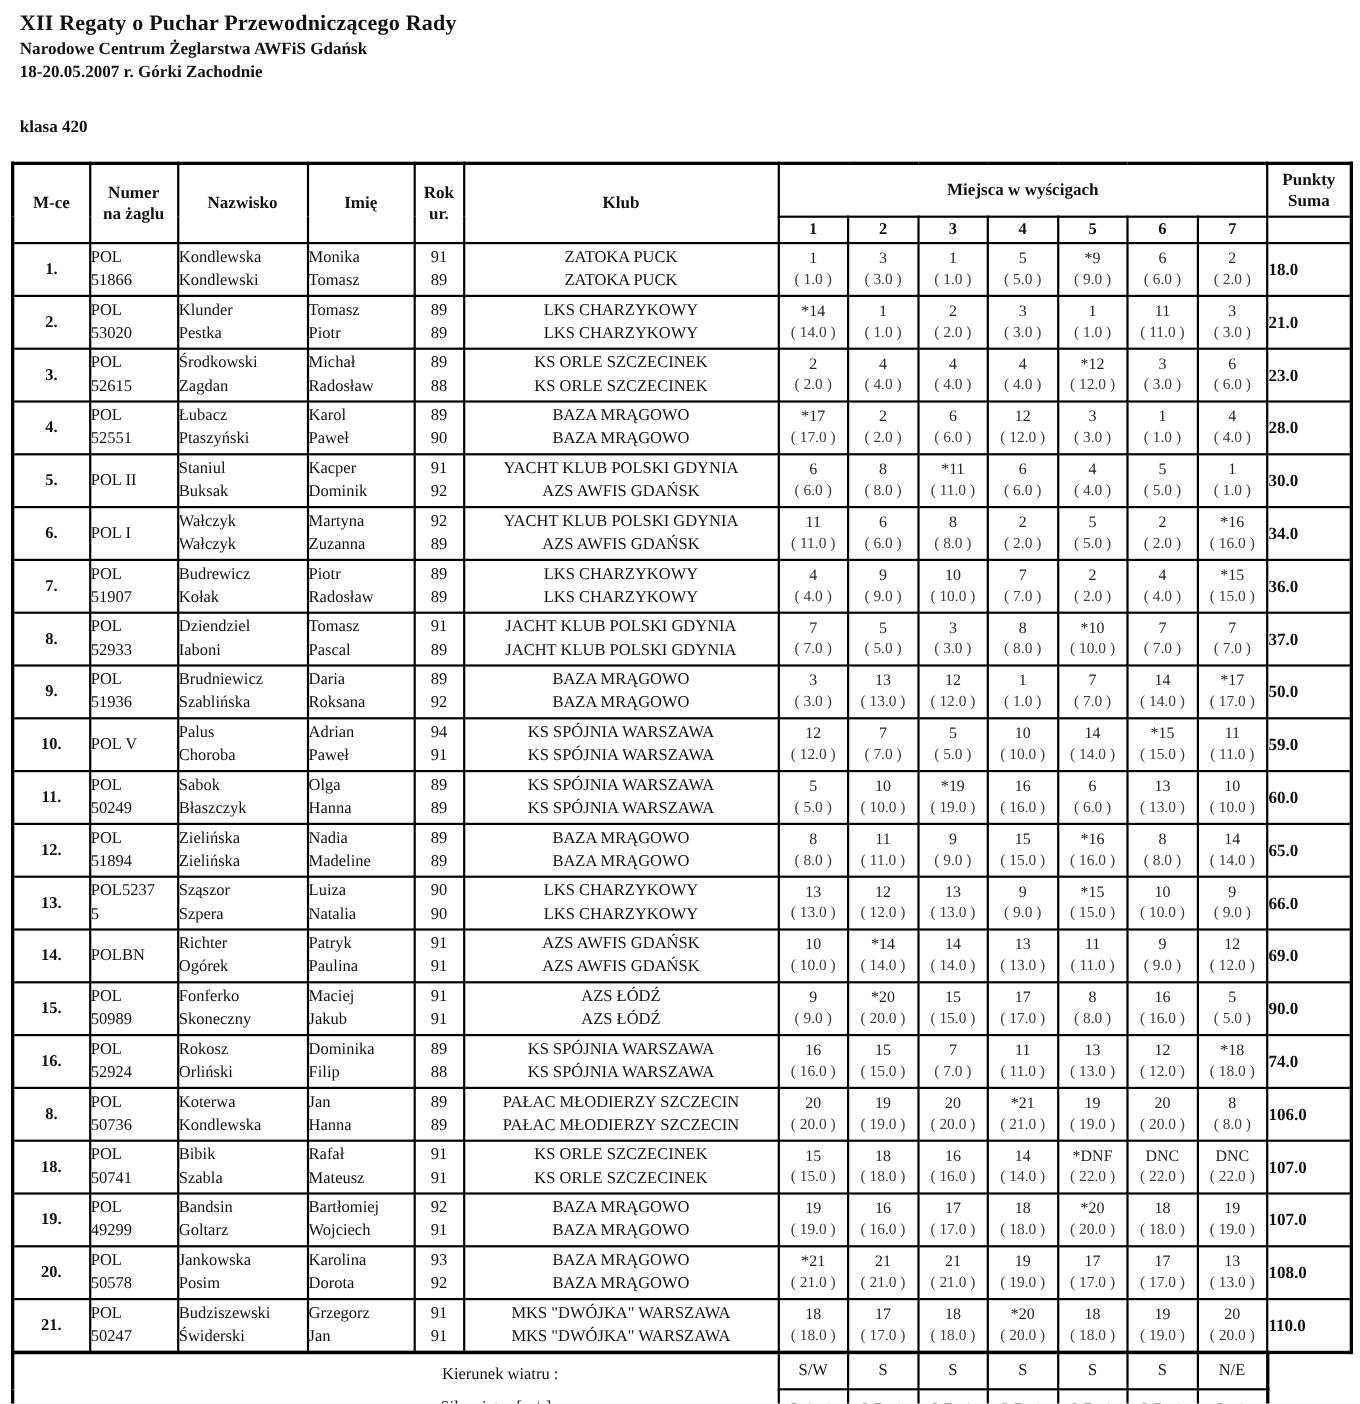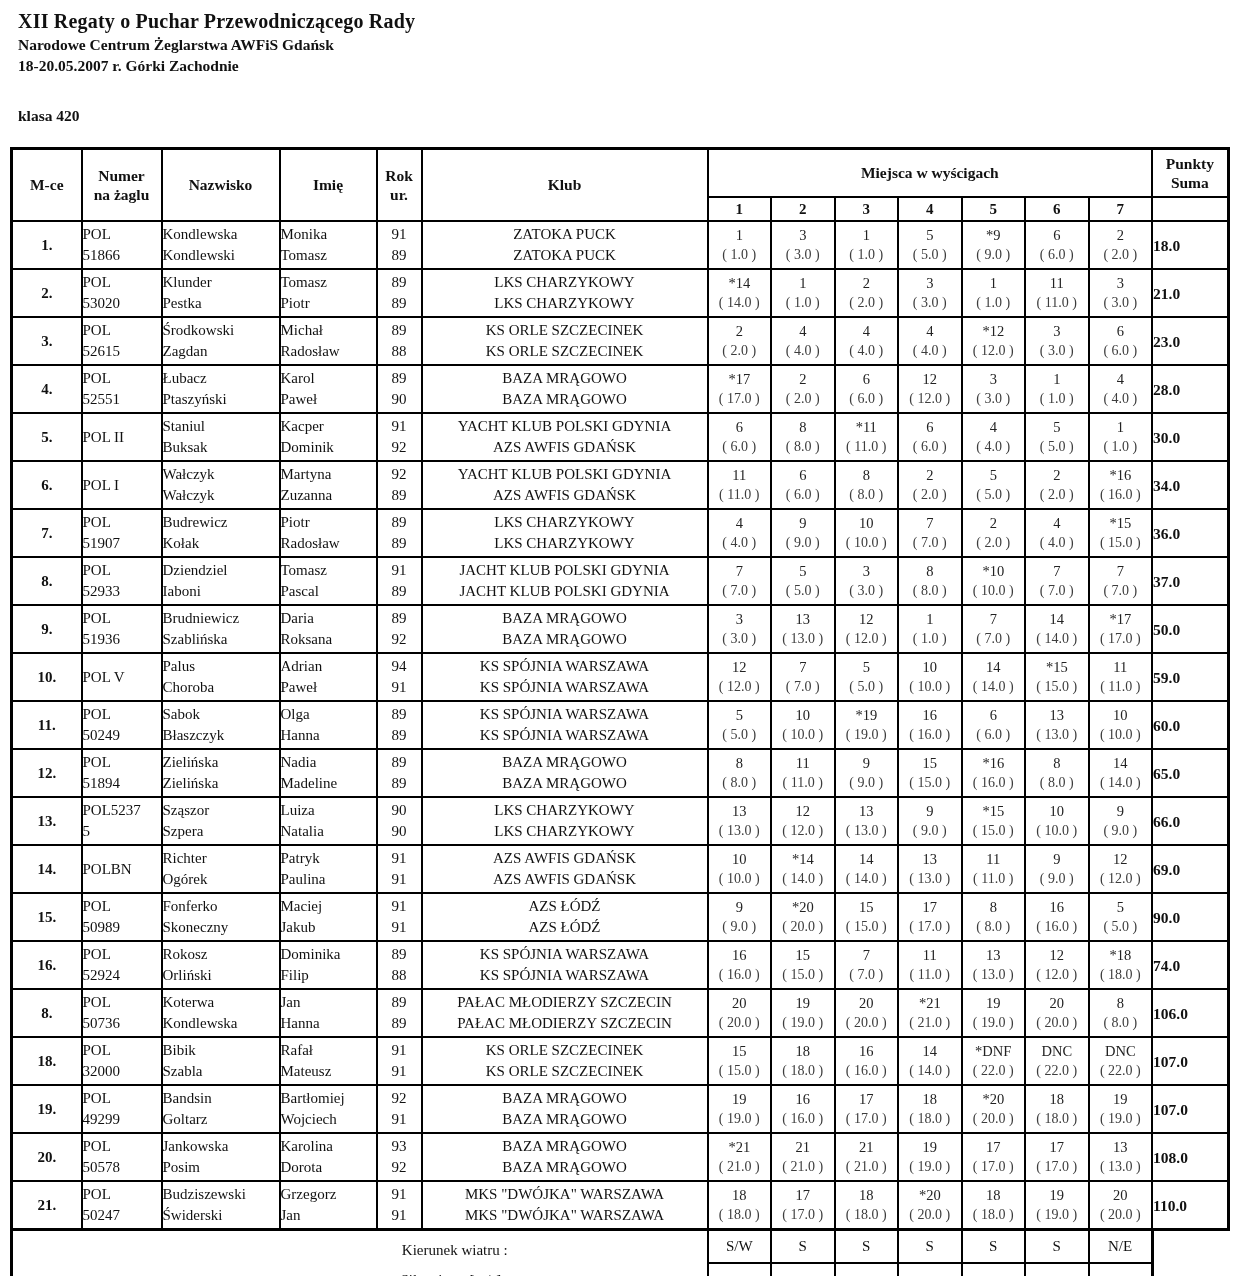--- a/index.html
+++ b/index.html
@@ -1122,21 +1122,21 @@
           <td class="c-total">
             <div>106.0</div>
           </td>
         </tr>
         <tr>
           <td class="c-mce">
             <div>18.</div>
           </td>
           <td class="c-sail">
             <div>POL</div>
-            <div>32000</div>
+            <div>50741</div>
           </td>
           <td class="c-surname">
             <div>Bibik</div>
             <div>Szabla</div>
           </td>
           <td class="c-first">
             <div>Rafał</div>
             <div>Mateusz</div>
           </td>
           <td class="c-year">

